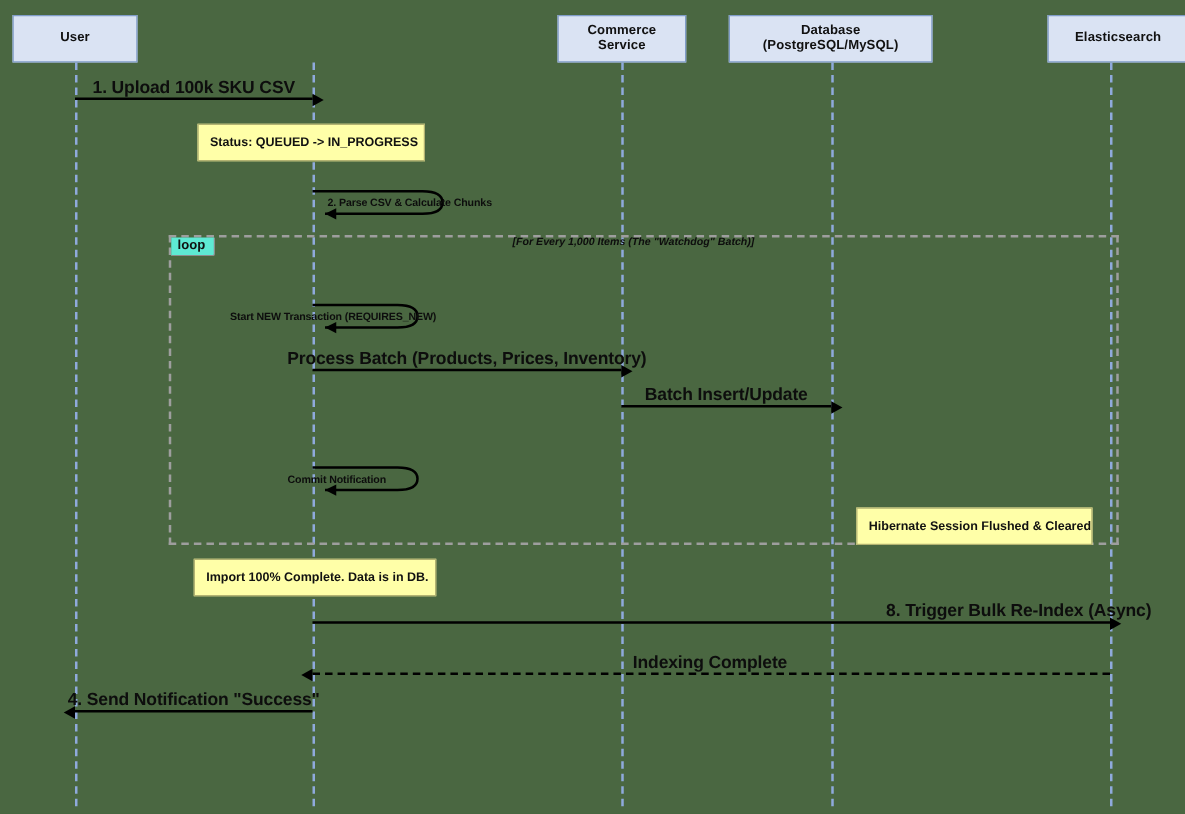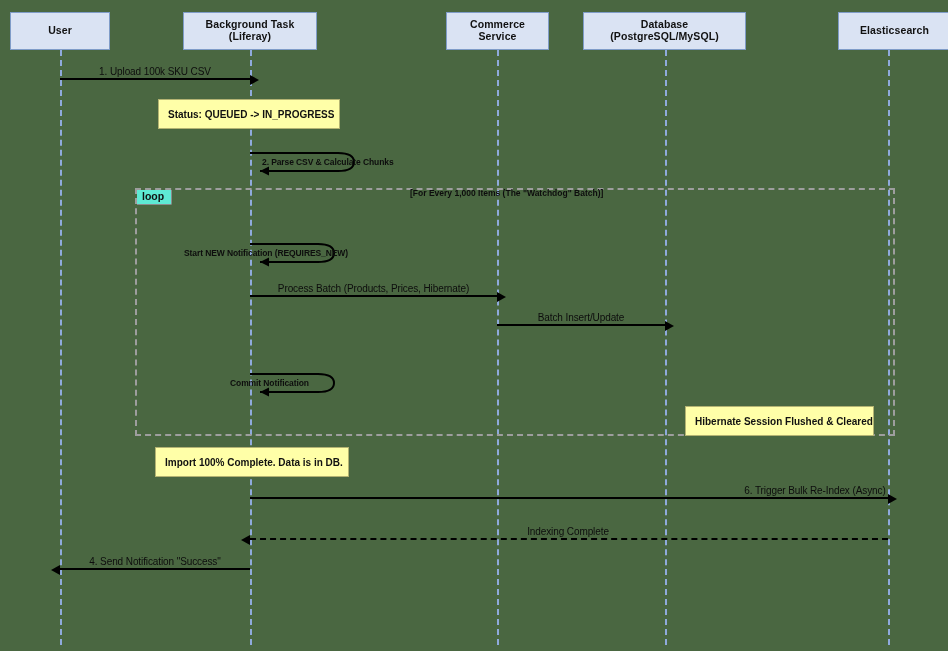--- a/index.html
+++ b/index.html
@@ -69,22 +69,22 @@
   .arrowhead.right {
     border-left: 9px solid #000000;
     right: -9px;
   }
   .arrowhead.left {
     border-right: 9px solid #000000;
     left: -9px;
   }
   .msg-label {
     position: absolute;
-    font-size: 10px;
-    font-weight: normal;
+    font-size: 14px;
+    font-weight: bold;
     color: #0d0d0d;
     white-space: nowrap;
     bottom: 3px;
     left: 50%;
     transform: translateX(-50%);
     letter-spacing: -0.1px;
   }
 
   
   .selfcall {
@@ -155,67 +155,64 @@
   }
 </style>
 </head>
 <body>
 
 <div id="diagram">
 
   <div class="participant" style="left:10px; width:100px;">
     <span>User</span>
   </div>
-  <div class="participant" style="left:183px; width:134px;">
-    <span>Background Task (Liferay)</span>
-  </div>
   <div class="participant" style="left:446px; width:103px;">
     <span>Commerce Service</span>
   </div>
   <div class="participant" style="left:583px; width:163px;">
     <span>Database (PostgreSQL/MySQL)</span>
   </div>
   <div class="participant" style="left:838px; width:113px;">
     <span>Elasticsearch</span>
   </div>
 
   <div class="lifeline" style="left:60px;  height:595px;"></div>
   <div class="lifeline" style="left:250px; height:595px;"></div>
   <div class="lifeline" style="left:497px; height:595px;"></div>
   <div class="lifeline" style="left:665px; height:595px;"></div>
   <div class="lifeline" style="left:888px; height:595px;"></div>
 
   <div class="frag" style="left:135px; top:188px; width:760px; height:248px;">
     <div class="frag-tag">loop</div>
   </div>
-  <div class="frag-cond" style="left:410px; top:188px;">[For Every 1,000 Items (The "Watchdog" Batch)]</div>
+  <div class="frag-cond" style="left:410px; top:188px;font-style:italic;">[For Every 1,000 Items (The "Watchdog" Batch)]</div>
 
   <div class="msg" style="left:60px; top:78px; width:190px;">
     <span class="msg-label">1. Upload 100k SKU CSV</span>
     <span class="arrowhead right"></span>
   </div>
 
   <div class="selfcall" style="left:250px; top:150px; width:110px; height:24px;">
     <svg width="110" height="24" viewBox="0 0 110 24">
       <path d="M 0 3 L 88 3 Q 104 3 104 12 Q 104 21 88 21 L 10 21" fill="none" stroke="#000000" stroke-width="2"></path>
       <polygon points="10,21 19,16.5 19,25.5" fill="#000000"></polygon>
     </svg>
     <span class="msg-label" style="left:12px; transform:translate(0,-50%);">2. Parse CSV &amp; Calculate Chunks</span>
   </div>
 
   <div class="selfcall" style="left:250px; top:241px; width:90px; height:24px;">
     <svg width="90" height="24" viewBox="0 0 90 24">
       <path d="M 0 3 L 68 3 Q 84 3 84 12 Q 84 21 68 21 L 10 21" fill="none" stroke="#000000" stroke-width="2"></path>
       <polygon points="10,21 19,16.5 19,25.5" fill="#000000"></polygon>
     </svg>
-    <span class="msg-label" style="left:-66px; transform:translate(0,-50%);">Start NEW Notification (REQUIRES_NEW)</span>
+    <span class="msg-label" style="left:-66px; transform:translate(0,-50%);">Start NEW Transaction (REQUIRES_NEW)</span>
   </div>
 
   <div class="msg" style="left:250px; top:295px; width:247px;">
-    <span class="msg-label">Process Batch (Products, Prices, Hibernate)</span>
+    <span class="msg-label">Process Batch (Products, Prices, Inventory)</span>
     <span class="arrowhead right"></span>
   </div>
 
   <div class="msg" style="left:497px; top:324px; width:168px;">
     <span class="msg-label">Batch Insert/Update</span>
     <span class="arrowhead right"></span>
   </div>
 
   <div class="selfcall" style="left:250px; top:371px; width:90px; height:24px;">
     <svg width="90" height="24" viewBox="0 0 90 24">
@@ -229,21 +226,21 @@
     <span>Hibernate Session Flushed &amp; Cleared</span>
   </div>
   <div class="note" style="left:158px; top:99px; width:182px;">
     <span>Status: QUEUED -&gt; IN_PROGRESS</span>
   </div>
   <div class="note" style="left:155px; top:447px; width:194px;">
     <span>Import 100% Complete. Data is in DB.</span>
   </div>
 
   <div class="msg" style="left:250px; top:497px; width:638px;">
-    <span class="msg-label" style="left:565px; transform:translateX(-50%);">6. Trigger Bulk Re-Index (Async)</span>
+    <span class="msg-label" style="left:565px; transform:translateX(-50%);">8. Trigger Bulk Re-Index (Async)</span>
     <span class="arrowhead right"></span>
   </div>
 
   <div class="msg dashed" style="left:250px; top:538px; width:638px;">
     <span class="msg-label" style="left:318px; transform:translateX(-50%);">Indexing Complete</span>
     <span class="arrowhead left"></span>
   </div>
 
   <div class="msg" style="left:60px; top:568px; width:190px;">
     <span class="msg-label">4. Send Notification "Success"</span>

